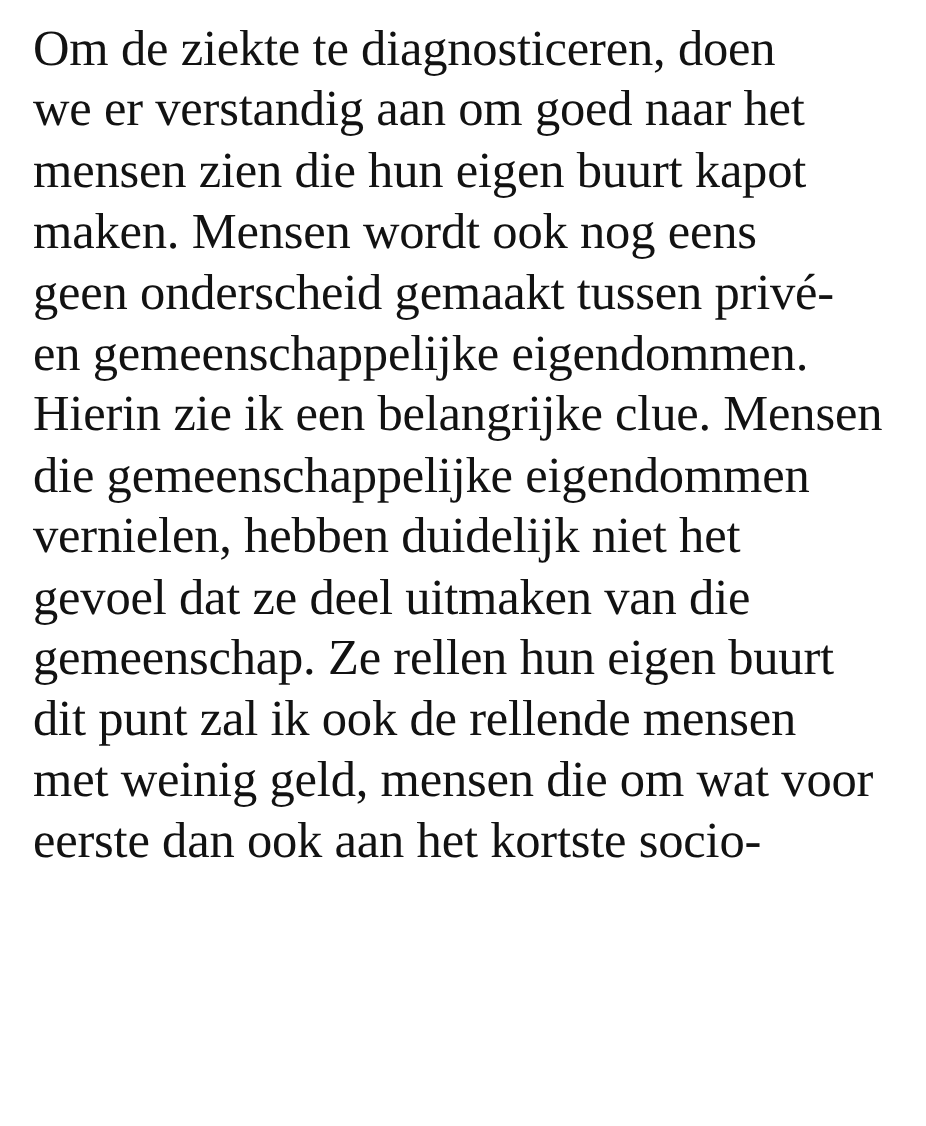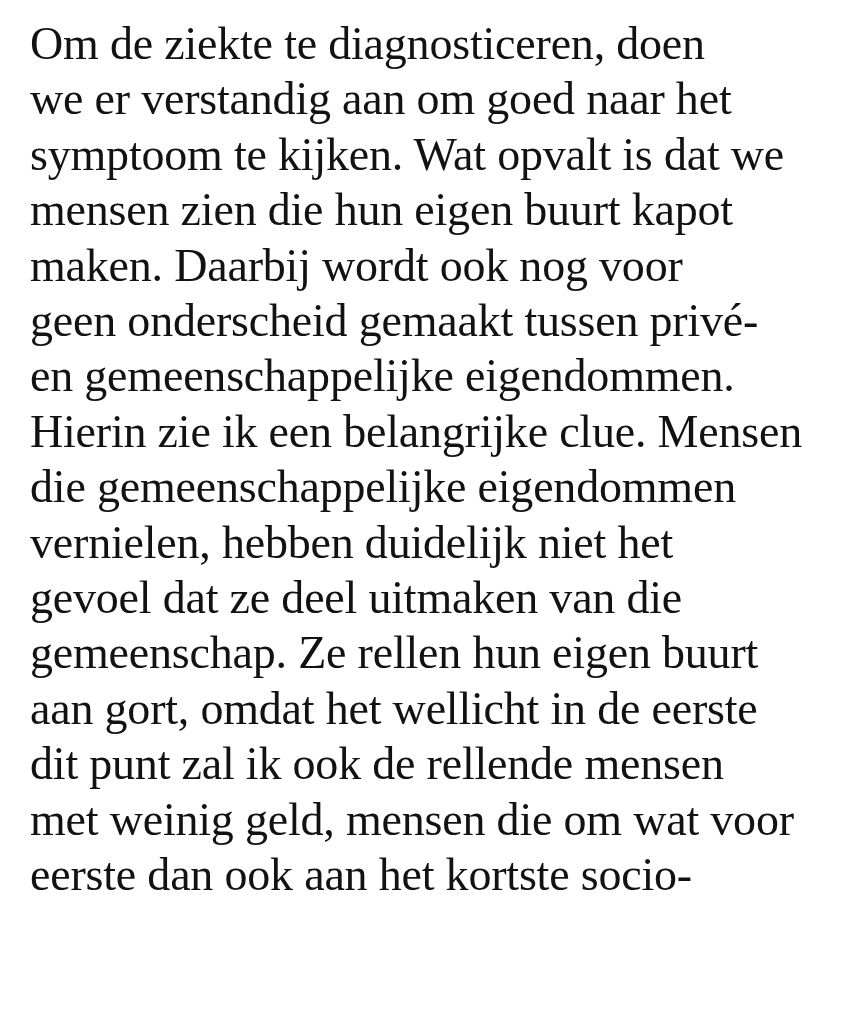--- a/index.html
+++ b/index.html
@@ -29,28 +29,26 @@
     font-kerning: normal;
   }
 </style>
 </head>
 <body>
 
 <div class="page">
   <div class="text-block">
     <div class="text-line">Om de ziekte te diagnosticeren, doen</div>
     <div class="text-line">we er verstandig aan om goed naar het</div>
-    <div class="text-line">symptoom te kijken. Wat opvalt is dat we</div>
     <div class="text-line">mensen zien die hun eigen buurt kapot</div>
-    <div class="text-line">maken. Daarbij wordt ook nog voor</div>
+    <div class="text-line">maken. Mensen wordt ook nog eens</div>
     <div class="text-line">geen onderscheid gemaakt tussen privé-</div>
     <div class="text-line">en gemeenschappelijke eigendommen.</div>
     <div class="text-line">Hierin zie ik een belangrijke clue. Mensen</div>
     <div class="text-line">die gemeenschappelijke eigendommen</div>
     <div class="text-line">vernielen, hebben duidelijk niet het</div>
     <div class="text-line">gevoel dat ze deel uitmaken van die</div>
     <div class="text-line">gemeenschap. Ze rellen hun eigen buurt</div>
-    <div class="text-line">aan gort, omdat het wellicht in de eerste</div>
     <div class="text-line">dit punt zal ik ook de rellende mensen</div>
     <div class="text-line">met weinig geld, mensen die om wat voor</div>
     <div class="text-line">eerste dan ook aan het kortste socio-</div>
   </div>
 </div>
 
 </body></html>

